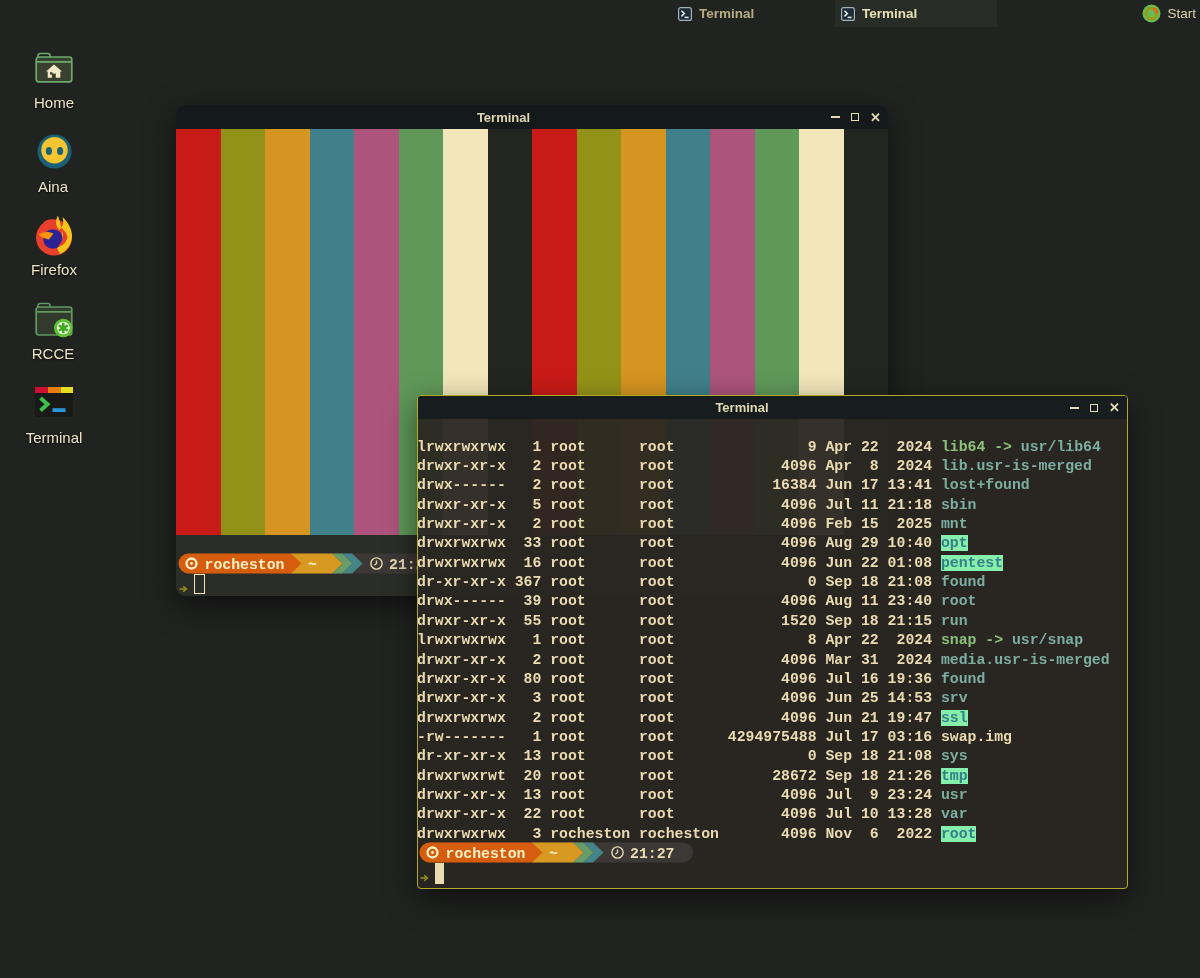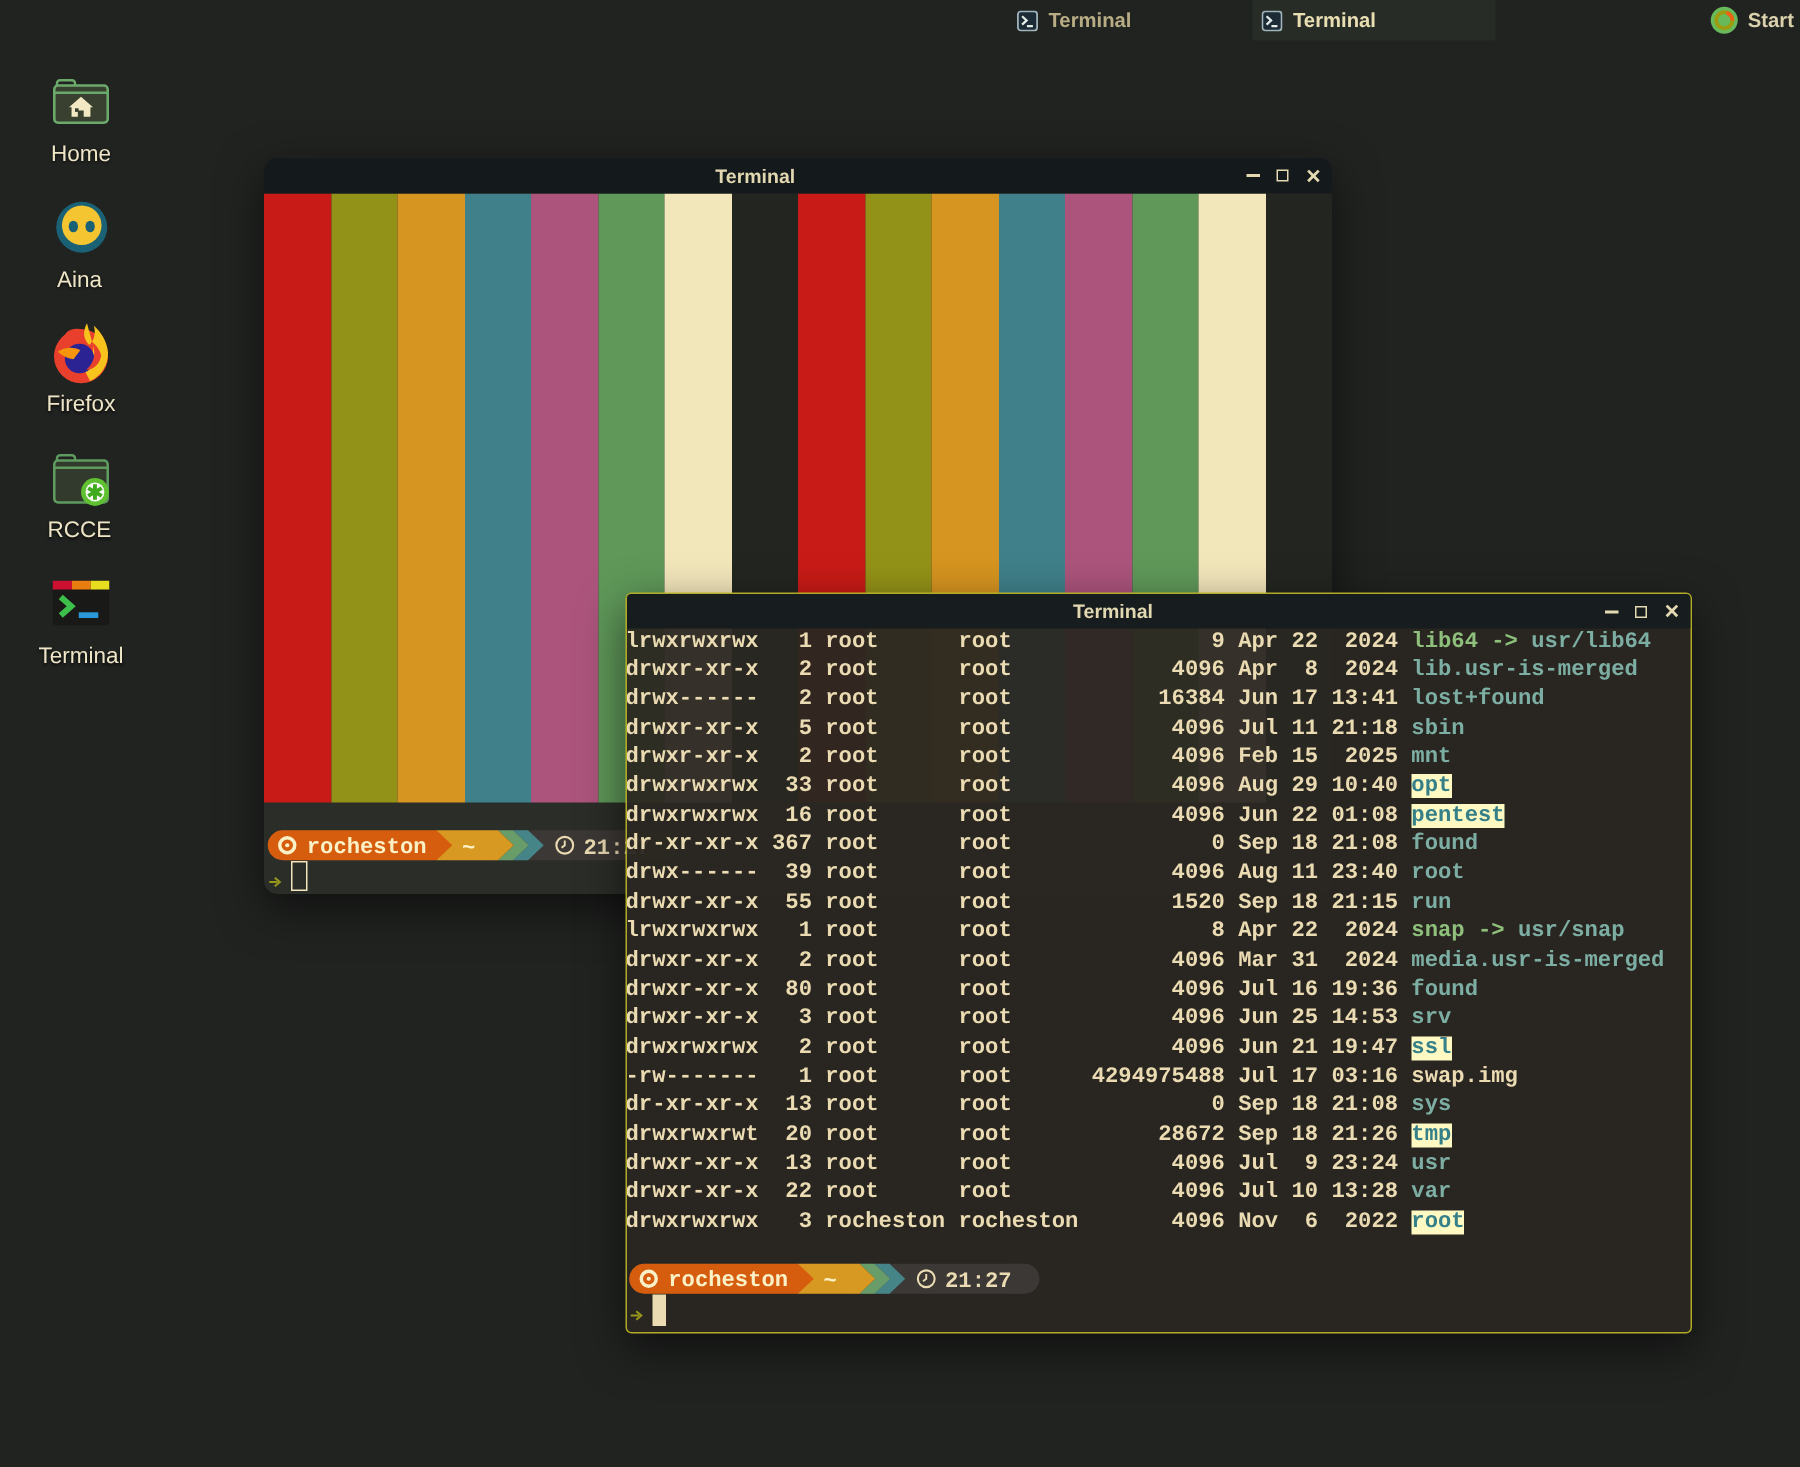--- a/index.html
+++ b/index.html
@@ -5,21 +5,21 @@
   font-family:"Liberation Sans", sans-serif; }
 .abs { position:absolute; }
 
 
 #topbar { position:absolute; left:0; top:0; width:1200px; height:27px; background:transparent; }
 .task { position:absolute; top:0; height:27px; display:flex; align-items:center;
   font-size:13.5px; font-weight:bold; }
 #task1 { left:678px; width:158px; color:rgba(185,174,133,0.99); }
 #task2 { left:835px; width:162px; color:rgba(236,225,180,0.99); background:#272c27; padding-left:6px; }
 #start { position:absolute; right:4px; top:0; height:27px; display:flex; align-items:center;
-  color:rgba(221,211,174,0.99); font-size:13.5px; font-weight:bold; }
+  color:rgba(221,211,174,0.99); font-size:13.5px; font-weight:normal; }
 
 
 .dlabel { position:absolute; width:120px; text-align:center; color:rgba(240,232,200,0.99);
   font-size:15px; text-shadow:0 1px 2px rgba(0,0,0,.8); }
 
 
 #win1 { position:absolute; left:176px; top:105px; width:712px; height:491px;
   border-radius:9px; background:#2b2d28; box-shadow:0 10px 30px rgba(0,0,0,.55); z-index:1; overflow:hidden; }
 #win1 .tbar { height:24px; background:#14191b; }
 #win2 { position:absolute; left:417px; top:395px; width:711px; height:494px;
@@ -33,24 +33,24 @@
   color:#e4dab2; }
 .bmin { width:9px; height:2px; background:#e4dab2; margin-right:11px; }
 .bmax { width:8px; height:8px; border:1.6px solid #e4dab2; margin-right:11px; }
 .bclose { font-size:13px; font-weight:bold; line-height:1; margin-right:7px;
   font-family:"Liberation Sans",sans-serif; }
 
 #stripes { display:flex; height:406px; }
 #stripes div { width:44.5px; height:406px; }
 
 pre.term { font-family:"Liberation Mono", monospace; font-weight:bold; font-size:14.8px;
-  line-height:19.36px; color:#ebdbb2; }
+  line-height:19.36px; color:#ebdbb2;margin-top:19px; }
 pre.term .d { color:#7daea3; }
 pre.term .g { color:#8ec07c; }
-pre.term .h { background:#fef9c3; color:#357f89; }
+pre.term .h { background:#86efac; color:#357f89; }
 </style></head><body>
 
 <div id="topbar">
   <div class="task" id="task1"><svg width="14" height="14" viewBox="0 0 14 14" style="margin-right:7px">
 <rect x="0.6" y="0.6" width="12.8" height="12.8" rx="2" fill="#1c2b36" stroke="#9fb3ba" stroke-width="1.2"></rect>
 <path d="M3.4 3.8 L6.4 6.6 L3.4 9.4" fill="none" stroke="#e3ece6" stroke-width="1.5"></path>
 <path d="M6.6 10.4 H10.6" stroke="#e3ece6" stroke-width="1.5"></path>
 </svg>Terminal</div>
   <div class="task" id="task2"><svg width="14" height="14" viewBox="0 0 14 14" style="margin-right:7px">
 <rect x="0.6" y="0.6" width="12.8" height="12.8" rx="2" fill="#1c2b36" stroke="#9fb3ba" stroke-width="1.2"></rect>

